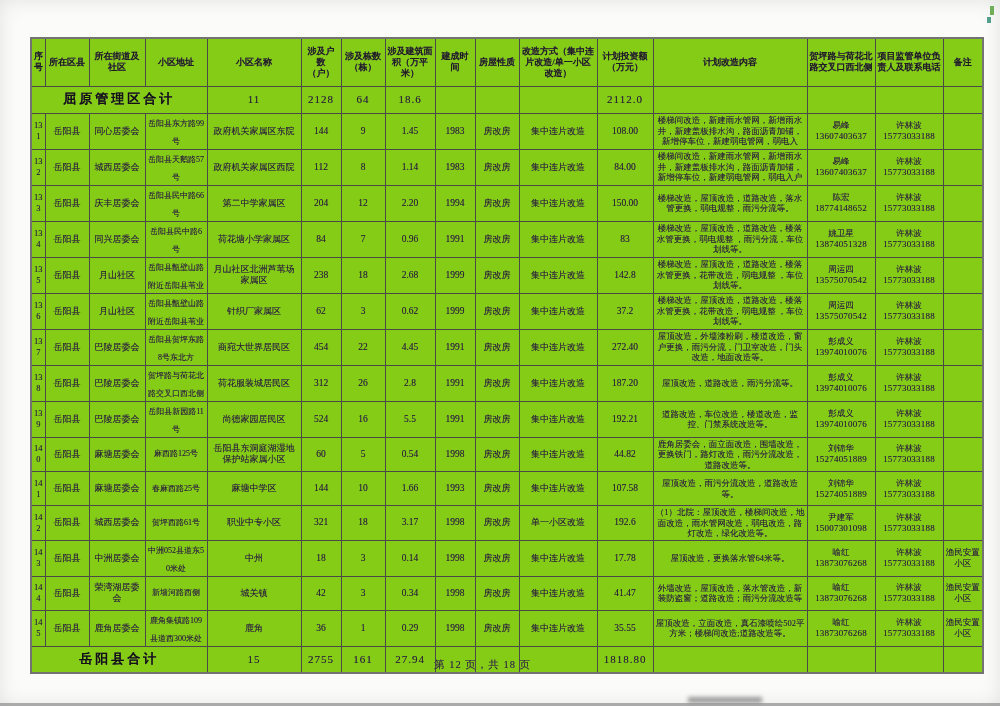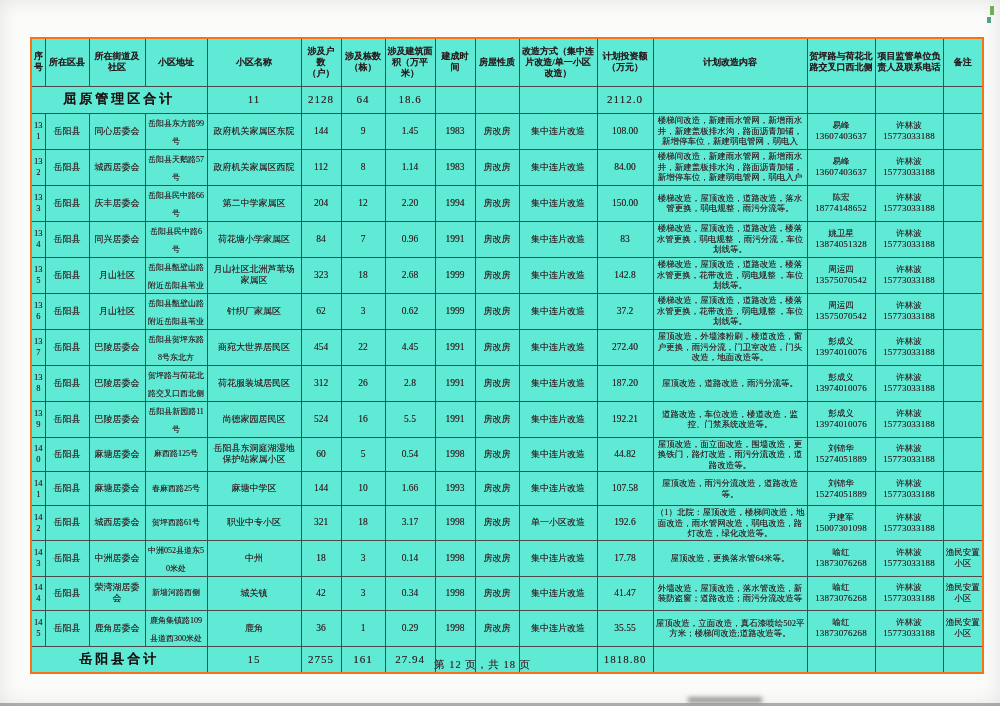--- a/index.html
+++ b/index.html
@@ -9,22 +9,22 @@
     font-family:"Liberation Serif","DejaVu Serif",serif;
     color:#262626;
   }
   .page{
     position:absolute;inset:0;
     box-shadow:inset 0 0 20px rgba(0,0,0,.10);
   }
   table{
     position:absolute;left:30px;top:37px;width:952px;
     border-collapse:collapse;table-layout:fixed;
-    border:2px solid #f97316;
-    background:#5eead4;
+    border:2px solid #737373;
+    background:#84cc16;
   }
   th,td{
     border:1px solid #4a4a4a;
     text-align:center;vertical-align:middle;
     padding:1px 2px;overflow:hidden;
     font-size:9px;line-height:11px;
     word-break:break-all;
     text-shadow:0 0 .4px #666;
   }
   thead tr{height:48px;}
@@ -224,21 +224,21 @@
           <td class="c-remark"></td>
         </tr>
         <tr class="data-row">
           <td class="c-no">135</td>
           <td>岳阳县</td>
           <td>月山社区</td>
           <td class="c-addr">
             <div class="clip">岳阳县甑壁山路附近岳阳县苇业公</div>
           </td>
           <td>月山社区北洲芦苇场家属区</td>
-          <td class="c-num">323</td>
+          <td class="c-num">238</td>
           <td class="c-num">18</td>
           <td class="c-num">2.68</td>
           <td class="c-num">1999</td>
           <td>房改房</td>
           <td>集中连片改造</td>
           <td class="c-num">142.8</td>
           <td class="c-content">
             <div class="clip">楼梯改造，屋顶改造，道路改造，楼落水管更换，花带改造，弱电规整 ，车位划线等。</div>
           </td>
           <td>
@@ -372,21 +372,21 @@
           </td>
           <td>岳阳县东洞庭湖湿地保护站家属小区</td>
           <td class="c-num">60</td>
           <td class="c-num">5</td>
           <td class="c-num">0.54</td>
           <td class="c-num">1998</td>
           <td>房改房</td>
           <td>集中连片改造</td>
           <td class="c-num">44.82</td>
           <td class="c-content">
-            <div class="clip">屋顶改造，面立面改造，围墙改造，更换铁门，路灯改造，雨污分流改造，道路改造等。</div>
+            <div class="clip">鹿角居委会，面立面改造，围墙改造，更换铁门，路灯改造，雨污分流改造，道路改造等。</div>
           </td>
           <td>
             <div class="pname">刘锦华</div>
             <div class="pphone">15274051889</div>
           </td>
           <td>
             <div class="pname">许林波</div>
             <div class="pphone">15773033188</div>
           </td>
           <td class="c-remark"></td>

